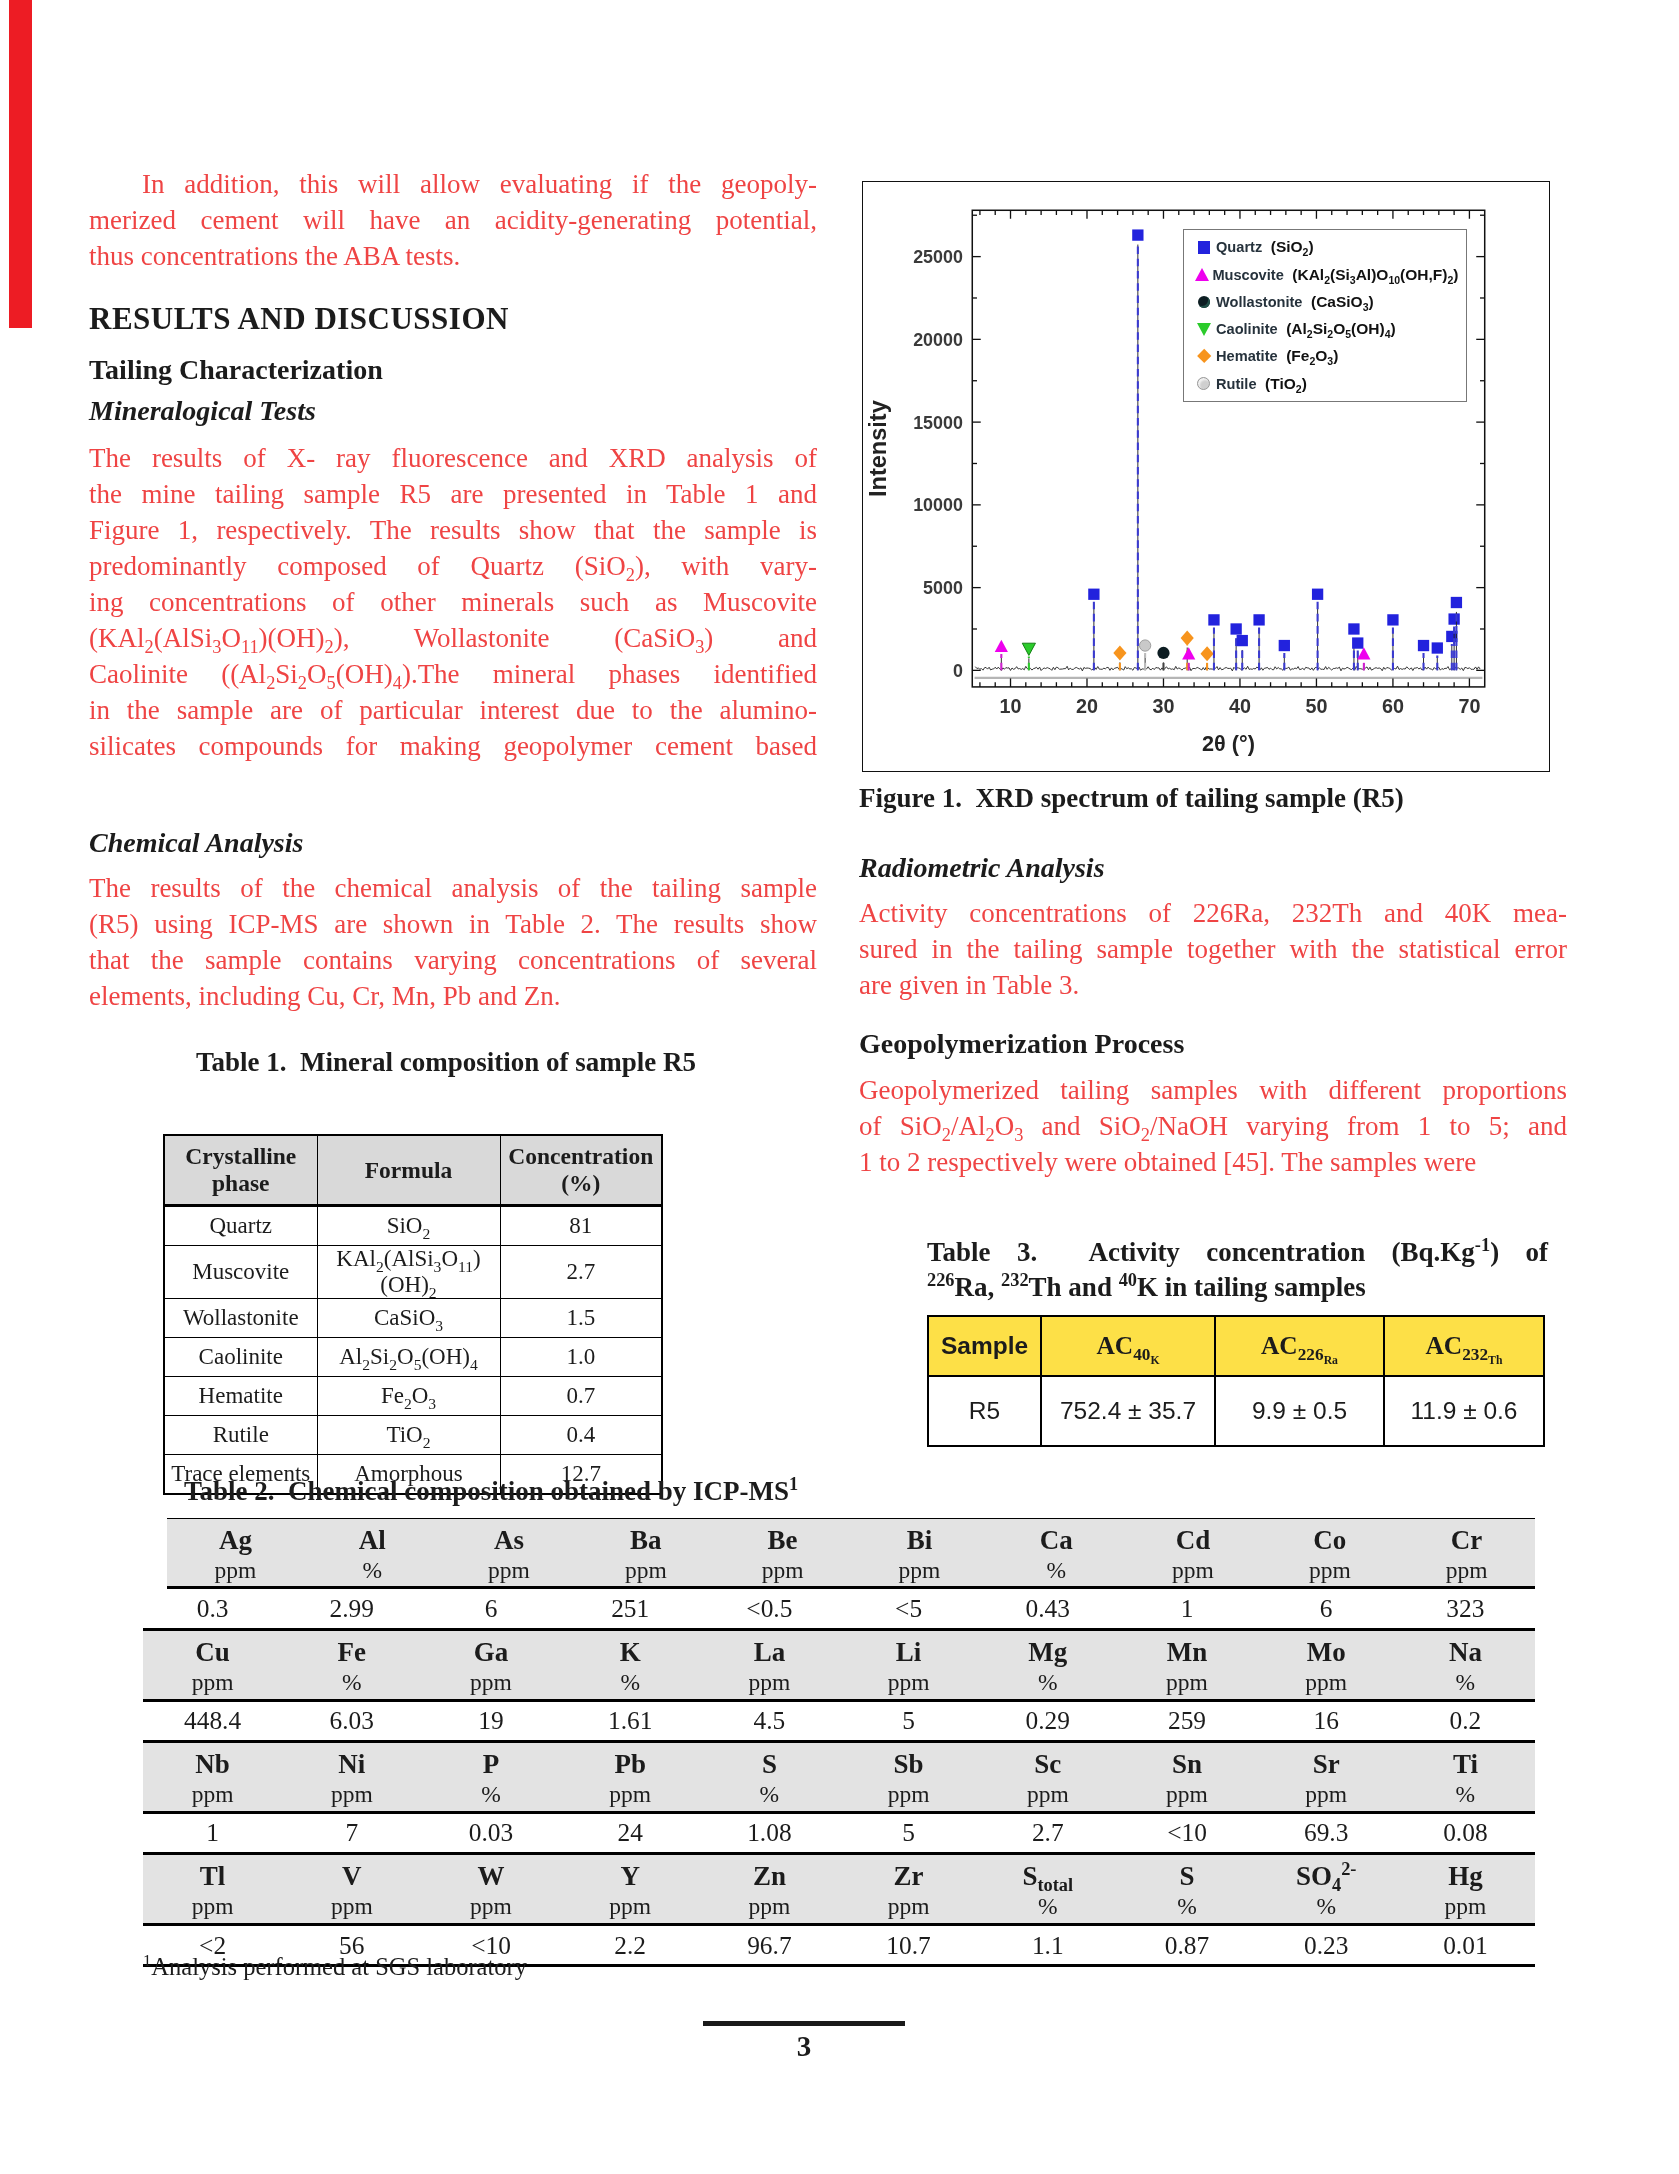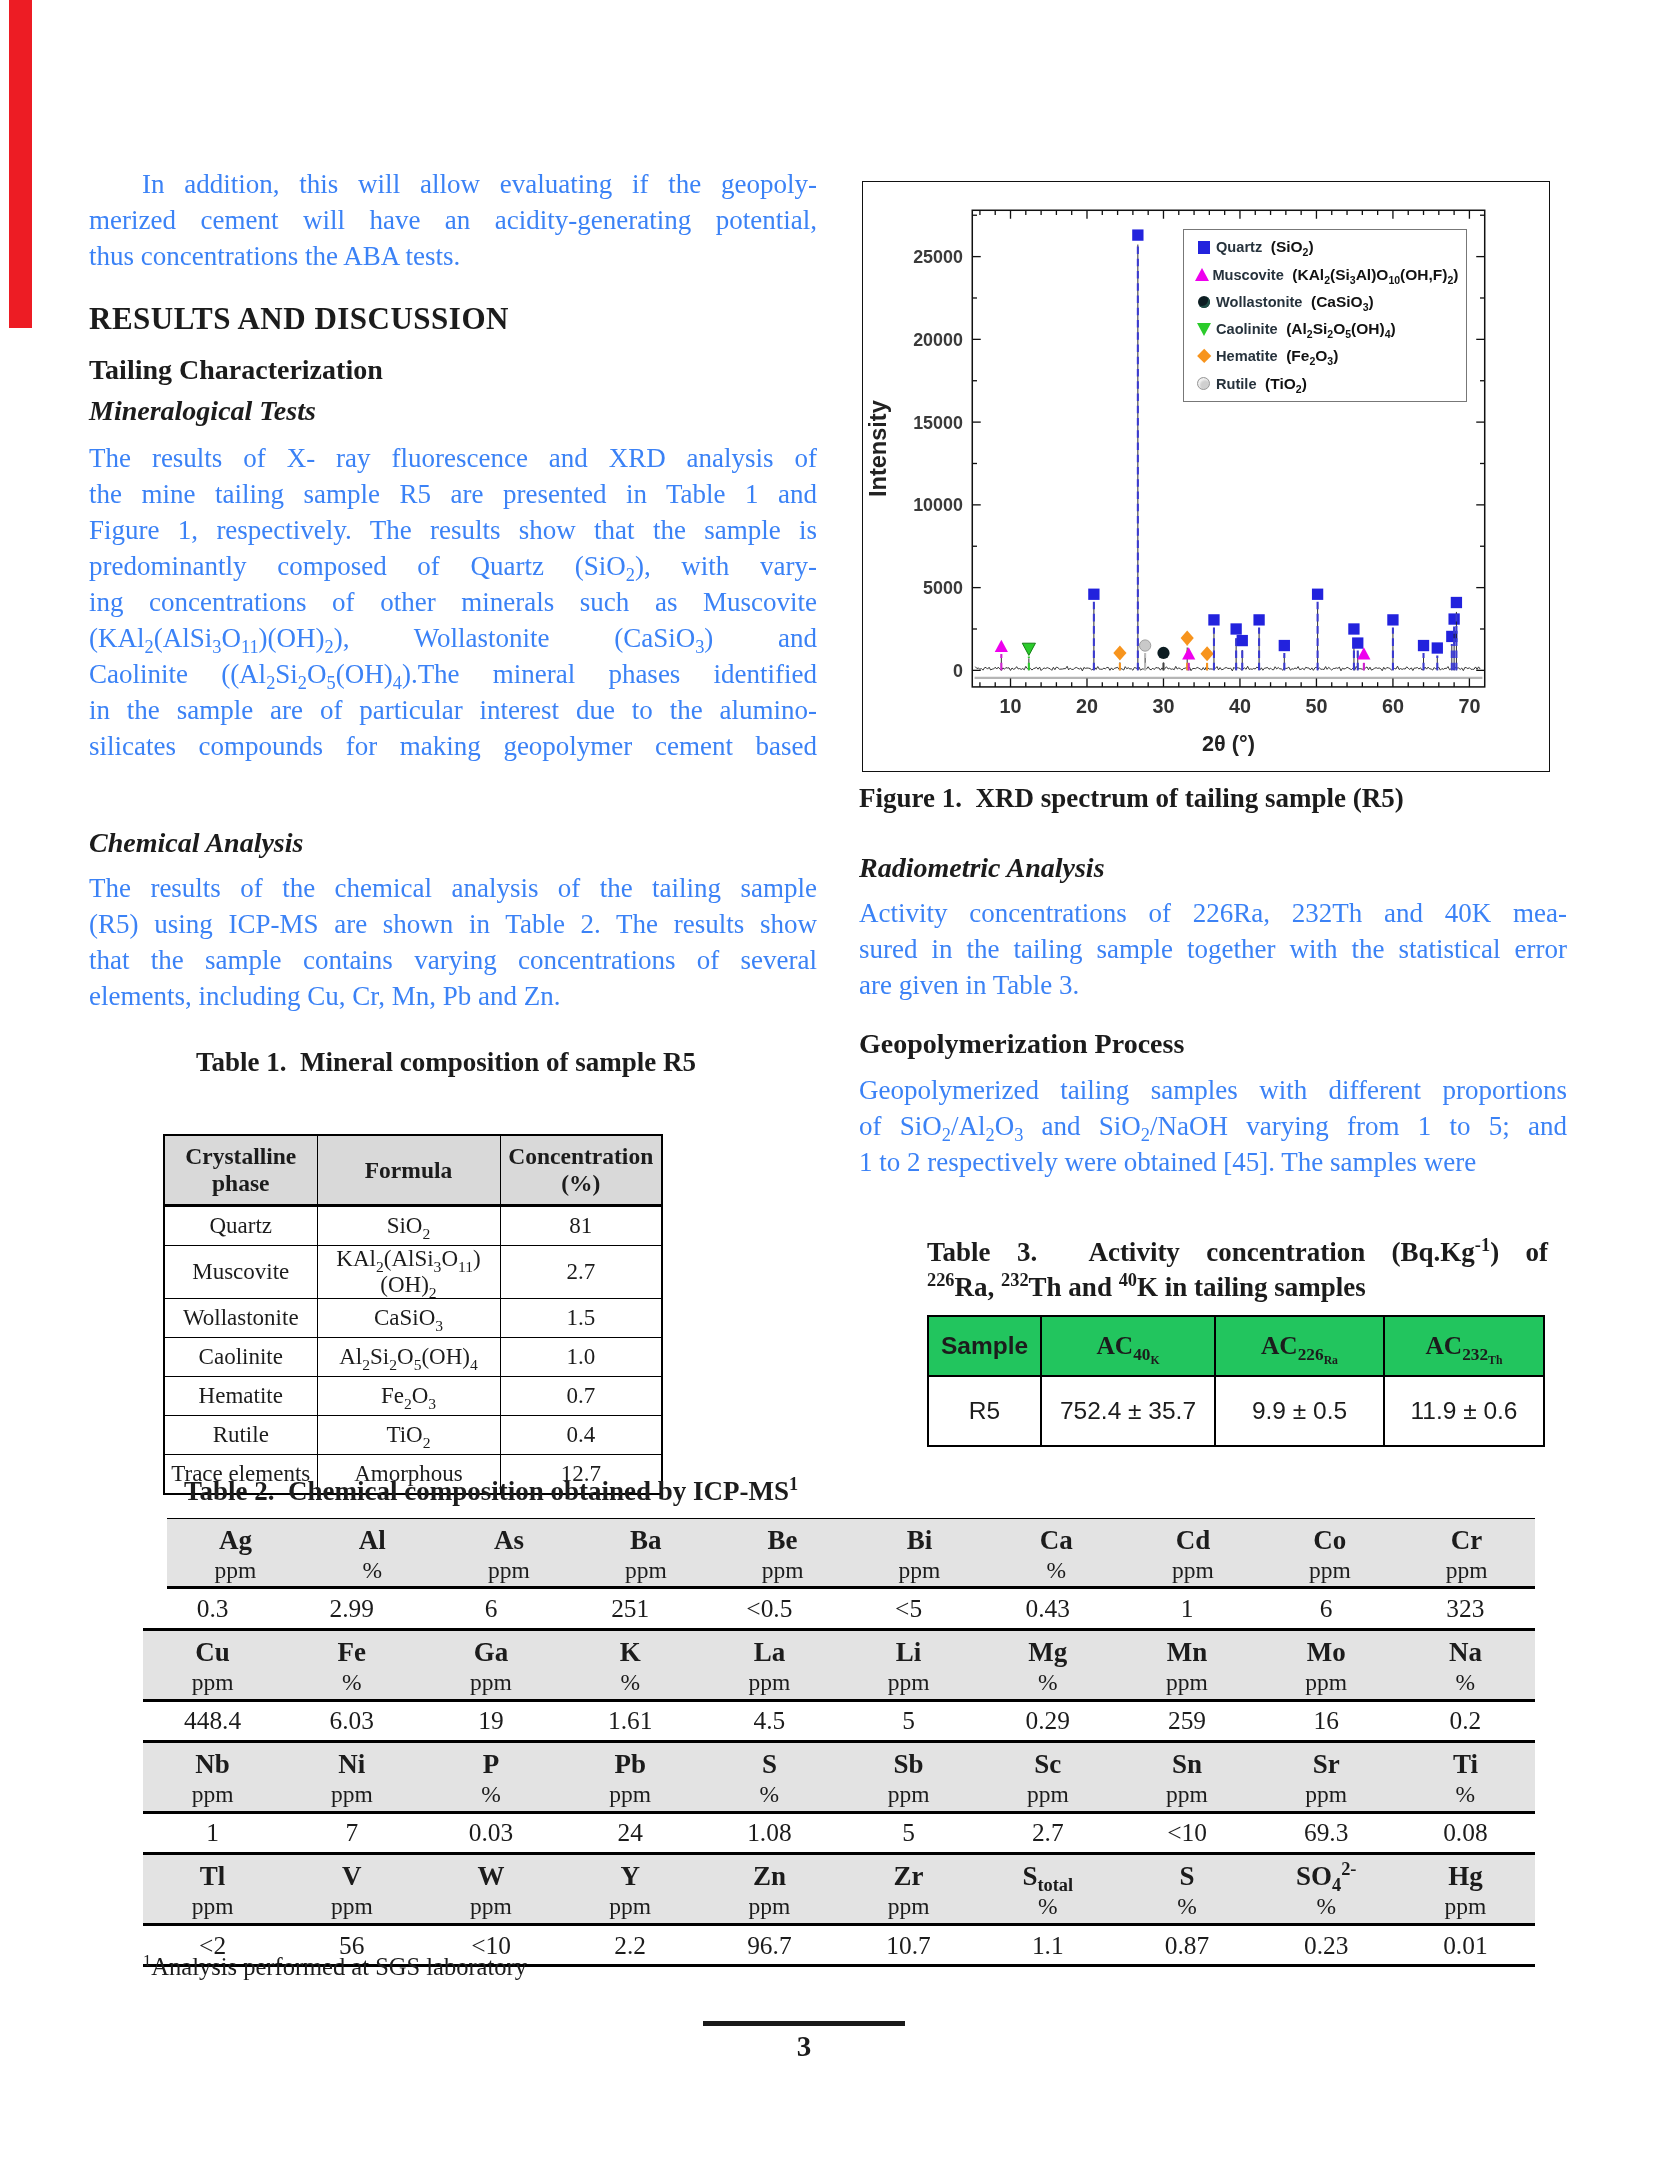--- a/index.html
+++ b/index.html
@@ -1,39 +1,39 @@
 <!DOCTYPE html>
 <html style="font-size:15px"><head>
 <meta charset="utf-8">
 <style>
   html,body{margin:0;padding:0;background:#ffffff;}
   .page{position:relative;width:1680px;height:2174px;background:#fff;overflow:hidden;
         font-family:"Liberation Serif", serif;color:#1c1c1c;}
   .abs{position:absolute;}
   .redbar{position:absolute;left:9.4px;top:0;width:22.6px;height:328px;}
-  .body-par{font-size:27px;line-height:36px;color:#3b82f6;}
+  .body-par{font-size:27px;line-height:36px;color:#ef4444;}
   .jline{text-align:justify;text-align-last:justify;}
   .jline.last{text-align-last:left;}
   .h-big{font-size:31px;font-weight:bold;letter-spacing:0.5px;}
   .h-med{font-size:28px;font-weight:bold;}
   .h-ital{font-size:28px;font-weight:bold;font-style:italic;}
   .tbl-title{font-size:27px;font-weight:bold;white-space:pre-wrap;}
   sub{font-size:68%;line-height:0;}
   sup{font-size:68%;line-height:0;}
 
   
   table.t1{border-collapse:collapse;width:498px;table-layout:fixed;}
   table.t1 th, table.t1 td{border:1.9px solid #000;text-align:center;vertical-align:middle;padding:0 3.8px;}
   table.t1 th{background:#d9d9d9;font-size:23.5px;line-height:27px;height:68px;white-space:pre-line;border-bottom:3.8px solid #000;}
   table.t1 td{font-size:23px;height:38px;}
   table.t1{border:2.8px solid #000;}
 
   
   table.t3{border-collapse:collapse;width:617px;table-layout:fixed;border:2.8px solid #000;}
-  table.t3 th{background:#22c55e;border:2.4px solid #000;height:56px;font-size:25.4px;vertical-align:middle;text-align:center;}
+  table.t3 th{background:#fde047;border:2.4px solid #000;height:56px;font-size:25.4px;vertical-align:middle;text-align:center;}
   table.t3 th.sans{font-family:"Liberation Sans",sans-serif;font-size:24.5px;}
   table.t3 td{border:2.4px solid #000;height:66px;font-family:"Liberation Sans",sans-serif;font-size:24.5px;text-align:center;vertical-align:middle;}
 
   
   .t2{width:1392px;}
   .t2-head{display:grid;grid-template-columns:repeat(10,1fr);background:#e3e3e3;border-bottom:3.8px solid #000;padding:4.7px 0 2.8px;}
   .t2-group:first-child .t2-head{border-top:1.9px solid #000;margin-left:24px;}
   .t2-vals{display:grid;grid-template-columns:repeat(10,1fr);border-bottom:3.8px solid #000;padding:2.8px 0 3.8px;}
   .t2-cell{text-align:center;}
   .t2-sym{font-weight:bold;font-size:27px;line-height:33px;}

